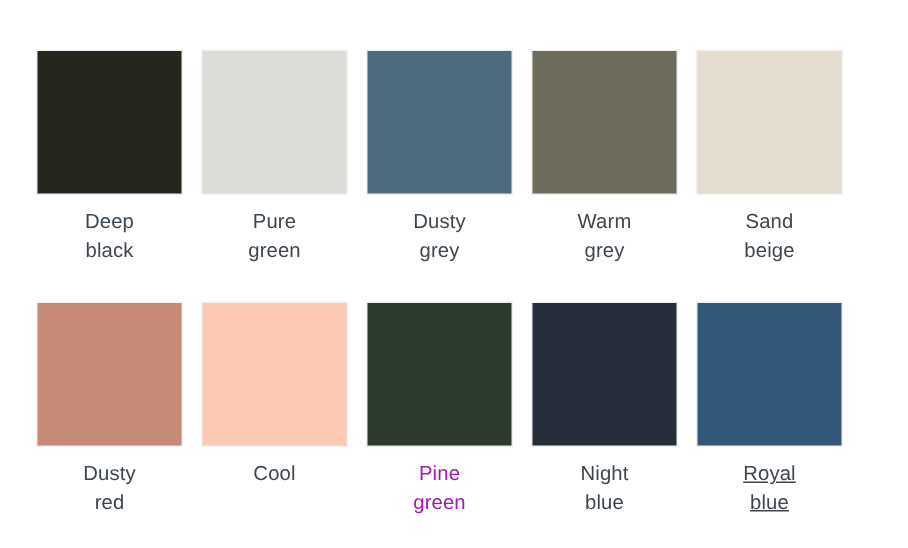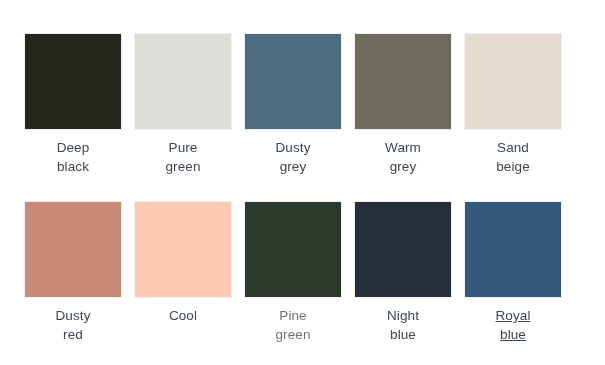--- a/index.html
+++ b/index.html
@@ -103,21 +103,21 @@
 red</div>
     </div>
 
     <div class="swatch-cell">
       <span class="swatch-chip" style="background: rgb(252, 201, 179);"></span>
       <div class="swatch-label" style="color: rgb(62, 71, 80);">Cool</div>
     </div>
 
     <div class="swatch-cell">
       <span class="swatch-chip" style="background: rgb(44, 58, 46);"></span>
-      <div class="swatch-label" style="color: #737373;">Pine
+      <div class="swatch-label" style="color: #a21caf;">Pine
 green</div>
     </div>
 
     <div class="swatch-cell">
       <span class="swatch-chip" style="background: rgb(37, 45, 58);"></span>
       <div class="swatch-label" style="color: rgb(62, 71, 80);">Night
 blue</div>
     </div>
 
     <div class="swatch-cell">

